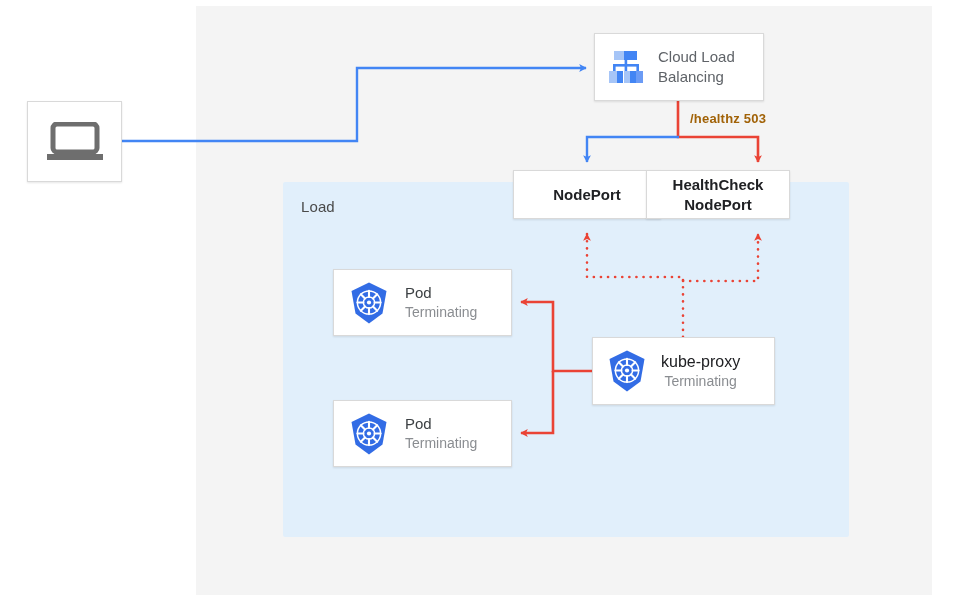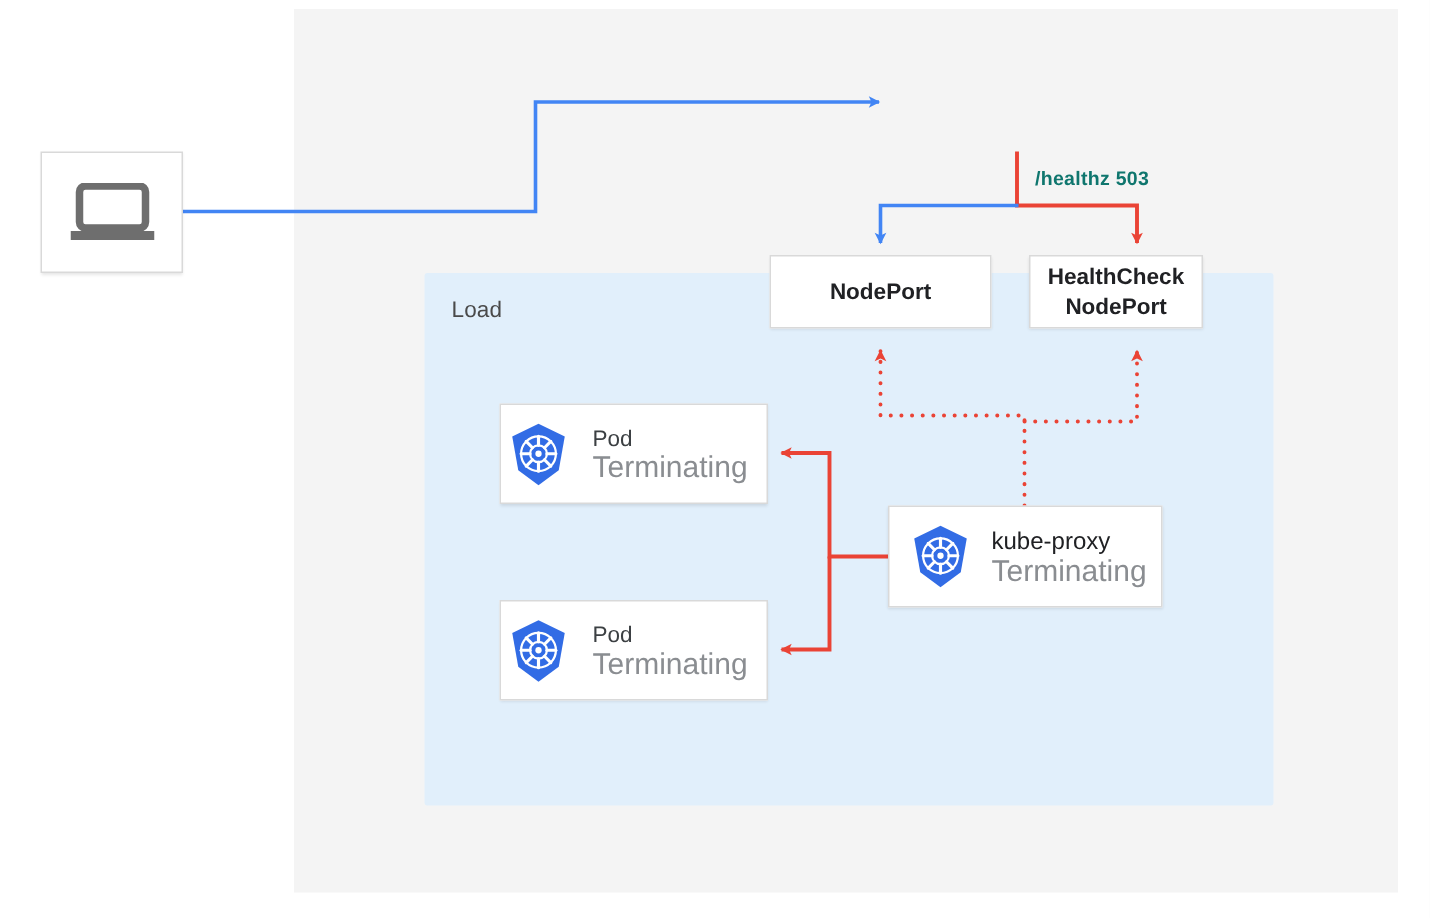--- a/index.html
+++ b/index.html
@@ -53,21 +53,21 @@
     box-shadow: 0 1px 2px rgba(0,0,0,0.10);
     display: flex;
     align-items: center;
   }
   .card-title {
     font-size: 15px;
     color: #3c4043;
     line-height: 20px;
   }
   .card-sub {
-    font-size: 20px;
+    font-size: 14px;
     color: #8a8d91;
     line-height: 19px;
   }
   .card-textwrap {
     display: flex;
     flex-direction: column;
     justify-content: center;
   }
 
   
@@ -91,46 +91,46 @@
     justify-content: center;
     text-align: center;
   }
   .np-card .np-label {
     font-weight: bold;
     font-size: 15px;
     color: #202124;
     line-height: 20px;
   }
   .nodeport-card { left: 513px; top: 170px; width: 148px; height: 49px; }
-  .hc-card       { left: 686px; top: 170px; width: 116px; height: 49px; }
+  .hc-card       { left: 646px; top: 170px; width: 144px; height: 49px; }
 
   
   .pod-card {
     left: 333px; width: 179px; height: 67px;
-    padding-left: 3px;
+    padding-left: 13px;
   }
   .pod-card.pod-1 { top: 269px; }
   .pod-card.pod-2 { top: 400px; }
   .k8s-icon { width: 44px; height: 44px; flex: none; }
   .pod-text { margin-left: 14px; }
 
   
   .kp-card {
     left: 592px; top: 337px; width: 183px; height: 68px;
     padding-left: 12px;
   }
-  .kp-text { margin-left: 12px; }
+  .kp-text { margin-left: 12px; text-align: center; }
   .kp-text .card-title { font-size: 16px; color: #202124; }
 
   
   .healthz-label {
     left: 690px; top: 111px;
     font-size: 13px;
     font-weight: bold;
-    color: #0f766e;
+    color: #a16207;
     letter-spacing: .2px;
   }
 
   
   #wires {
     left: 0; top: 0; width: 953px; height: 612px;
     pointer-events: none;
   }
 </style>
 </head>
@@ -180,20 +180,40 @@
 
   <div class="abs healthz-label">/healthz 503</div>
 
   <div class="abs card laptop-card">
     <svg class="laptop-icon" viewBox="0 0 56 40">
       <rect x="6" y="2" width="44" height="28" rx="4" ry="4" fill="none" stroke="#6e6e6e" stroke-width="5"></rect>
       <rect x="0" y="32" width="56" height="6" fill="#6e6e6e"></rect>
     </svg>
   </div>
 
+  <div class="abs card clb-card">
+    <svg class="clb-icon" viewBox="0 0 38 34">
+      <rect x="7" y="1" width="10" height="9" fill="#a6c5f7"></rect>
+      <rect x="17" y="1" width="13" height="9" fill="#4285f4"></rect>
+      <rect x="17.6" y="9" width="2.6" height="6" fill="#4285f4"></rect>
+      <rect x="6" y="14" width="26" height="2.6" fill="#4285f4"></rect>
+      <rect x="6" y="14" width="2.6" height="7" fill="#4285f4"></rect>
+      <rect x="17.6" y="14" width="2.6" height="7" fill="#4285f4"></rect>
+      <rect x="29.4" y="14" width="2.6" height="7" fill="#4285f4"></rect>
+      <rect x="2" y="21" width="8" height="12" fill="#a6c5f7"></rect>
+      <rect x="10" y="21" width="6" height="12" fill="#4285f4"></rect>
+      <rect x="17" y="21" width="6" height="12" fill="#a6c5f7"></rect>
+      <rect x="23" y="21" width="6" height="12" fill="#4285f4"></rect>
+      <rect x="29" y="21" width="7" height="12" fill="#6b9bf5"></rect>
+    </svg>
+    <div class="card-textwrap clb-text">
+      <div class="card-title">Cloud Load</div>
+      <div class="card-title">Balancing</div>
+    </div>
+  </div>
 
   <div class="abs card np-card nodeport-card">
     <div class="np-label">NodePort</div>
   </div>
 
   <div class="abs card np-card hc-card">
     <div>
       <div class="np-label">HealthCheck</div>
       <div class="np-label">NodePort</div>
     </div>

